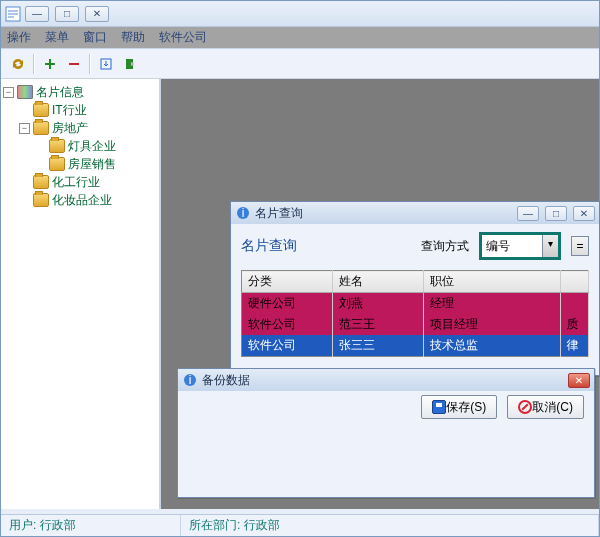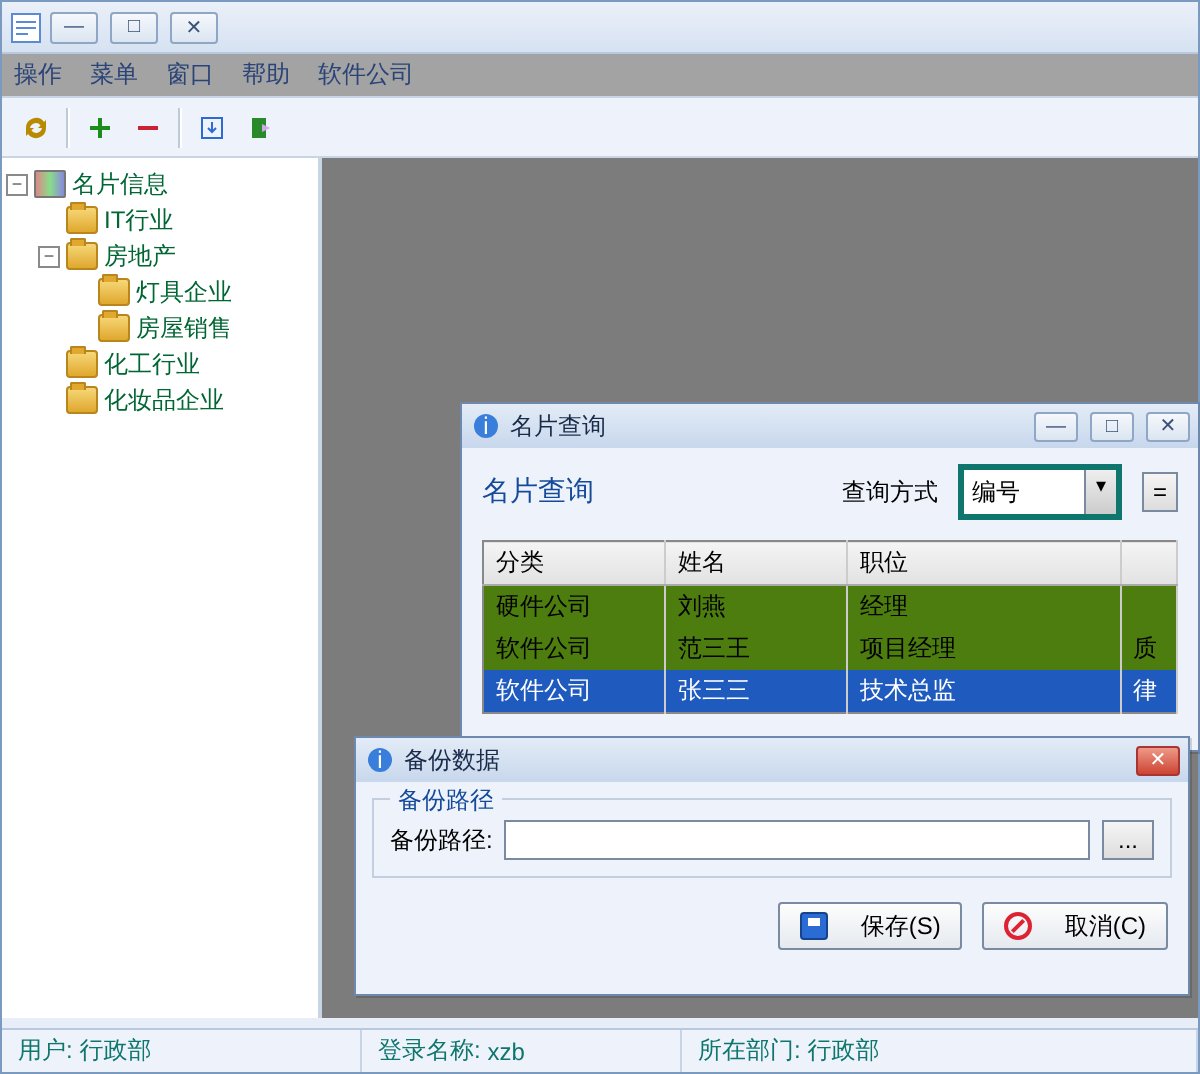--- a/index.html
+++ b/index.html
@@ -34,31 +34,31 @@
 .cw-title{height:22px;background:linear-gradient(#e3ecf7,#c7d7ec);display:flex;align-items:center;padding:0 4px;color:#1a2b4a}
 .cw-title .tb-btns .tb-btn{width:22px;height:15px}
 .close-red{background:linear-gradient(#e98,#c43)!important;border-color:#a33!important;color:#fff!important}
 .query-body{padding:8px 10px}
 .query-head{display:flex;align-items:center;gap:10px;margin-bottom:10px}
 .query-head h3{color:#154a9a;font-size:14px;font-weight:normal}
 .combo{display:inline-flex;border:3px solid #0f766e;background:#4c1d95;height:28px}
 .combo input{border:none;width:60px;padding:0 4px;outline:none}
 .combo .arr{width:16px;border-left:1px solid #7a8aa0;background:linear-gradient(#eee,#ccc);text-align:center;font-size:10px;line-height:18px;cursor:pointer}
 .eq-btn{width:18px;height:20px;border:1px solid #7a8aa0;background:linear-gradient(#f5f5f5,#ddd);text-align:center;line-height:18px;cursor:pointer}
-.grid{border:1px solid #888;background:#4d7c0f;width:100%;border-collapse:collapse}
+.grid{border:1px solid #888;background:#be185d;width:100%;border-collapse:collapse}
 .grid th,.grid td{border-right:1px solid #ccc;padding:2px 6px;text-align:left;height:17px;font-weight:normal;white-space:nowrap;overflow:hidden}
 .grid th{background:linear-gradient(#f4f4f4,#e2e2e2);border-bottom:1px solid #aaa}
 .grid tr.sel td{background:#1f5bbf;color:#fff}
 .grp{border:1px solid #c3cede;margin:8px;padding:10px 8px 8px;position:relative;background:#eef3fb}
 .grp-title{position:absolute;top:-8px;left:8px;background:#eef3fb;padding:0 4px;color:#154a9a}
 .path-row{display:flex;align-items:center;gap:6px}
 .path-row input{flex:1;height:20px;border:1px solid #7a8aa0;background:#fff;padding:0 4px}
 .browse{width:26px;height:20px;border:1px solid #7a8aa0;background:linear-gradient(#f5f5f5,#ddd);text-align:center;cursor:pointer;line-height:18px}
 .dlg-btns{display:flex;justify-content:flex-end;gap:10px;padding:4px 10px 10px}
-.dlg-btn{height:24px;padding:0 10px;border:1px solid #7a8aa0;background:linear-gradient(#fdfdfd,#e5e9ef);border-radius:2px;display:flex;align-items:center;gap:16px;cursor:pointer}
+.dlg-btn{height:24px;padding:0 10px;border:1px solid #7a8aa0;background:linear-gradient(#fdfdfd,#e5e9ef);border-radius:2px;display:flex;align-items:center;gap:0;cursor:pointer}
 .ico{width:14px;height:14px;display:inline-block}
 .ico-save{background:#2a6bd4;border:1px solid #15438c;border-radius:2px;position:relative}
 .ico-save:after{content:"";position:absolute;top:2px;left:3px;width:6px;height:4px;background:#fff}
 .ico-cancel{border:2px solid #d23;border-radius:50%;position:relative}
 .ico-cancel:after{content:"";position:absolute;left:1px;top:4px;width:8px;height:2px;background:#d23;transform:rotate(-45deg)}
 svg{display:block}
 </style>
 </head>
 <body>
 
@@ -220,41 +220,32 @@
               <svg width="14" height="14">
                 <circle cx="7" cy="7" r="6" fill="#3a7edb"></circle>
                 <text x="7" y="11" text-anchor="middle" fill="#fff" font-size="10" font-family="serif">i</text>
               </svg>
             </span>
           <span style="flex:1">备份数据</span>
           <div class="tb-btns">
               <div class="tb-btn close-red">✕</div>
             </div>
         </div>
-        <div class="grp">
-          <span class="grp-title">备份路径</span>
-          <div class="path-row">
-            <span>备份路径:</span>
-            <input value="" style="">
-            <div class="browse">...</div>
-          </div>
-        </div>
         <div class="dlg-btns">
           <div class="dlg-btn">
               <span class="ico ico-save"></span>
               <span>保存(S)</span>
             </div>
           <div class="dlg-btn">
               <span class="ico ico-cancel"></span>
               <span>取消(C)</span>
             </div>
         </div>
       </div>
 
     </div>
   </div>
 
   <div class="statusbar">
     <div class="sb-cell" style="width:180px"><span>用户:</span>&nbsp;<span>行政部</span></div>
-    <div class="sb-cell" style="width:160px"><span>登录名称:</span>&nbsp;<span>xzb</span></div>
     <div class="sb-cell" style="flex:1"><span>所在部门:</span>&nbsp;<span>行政部</span></div>
   </div>
 </div>
 
 </body></html>

